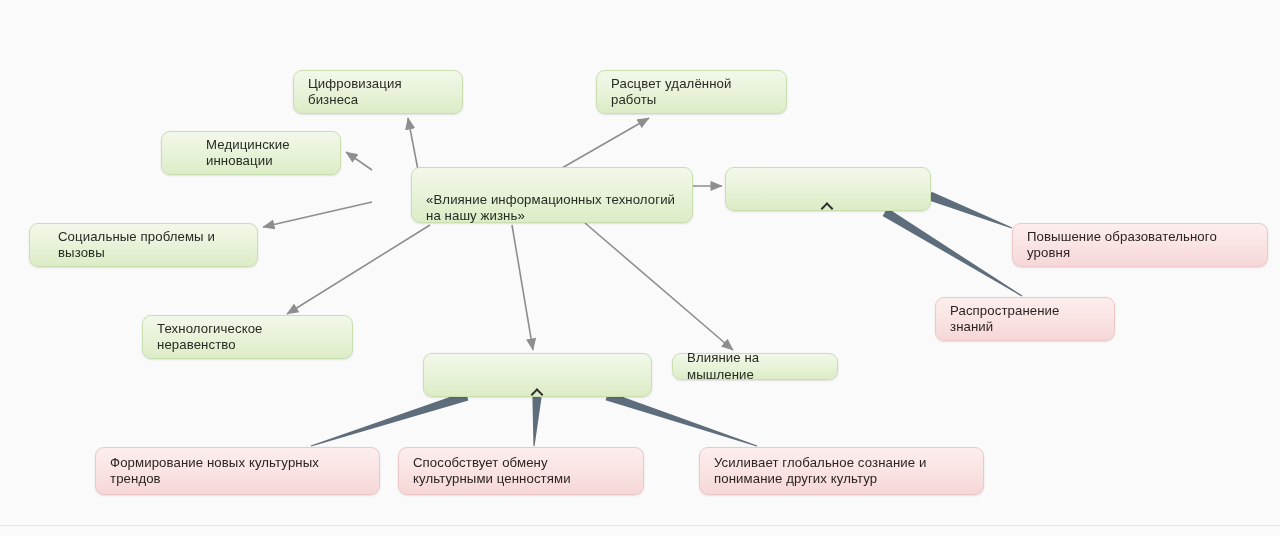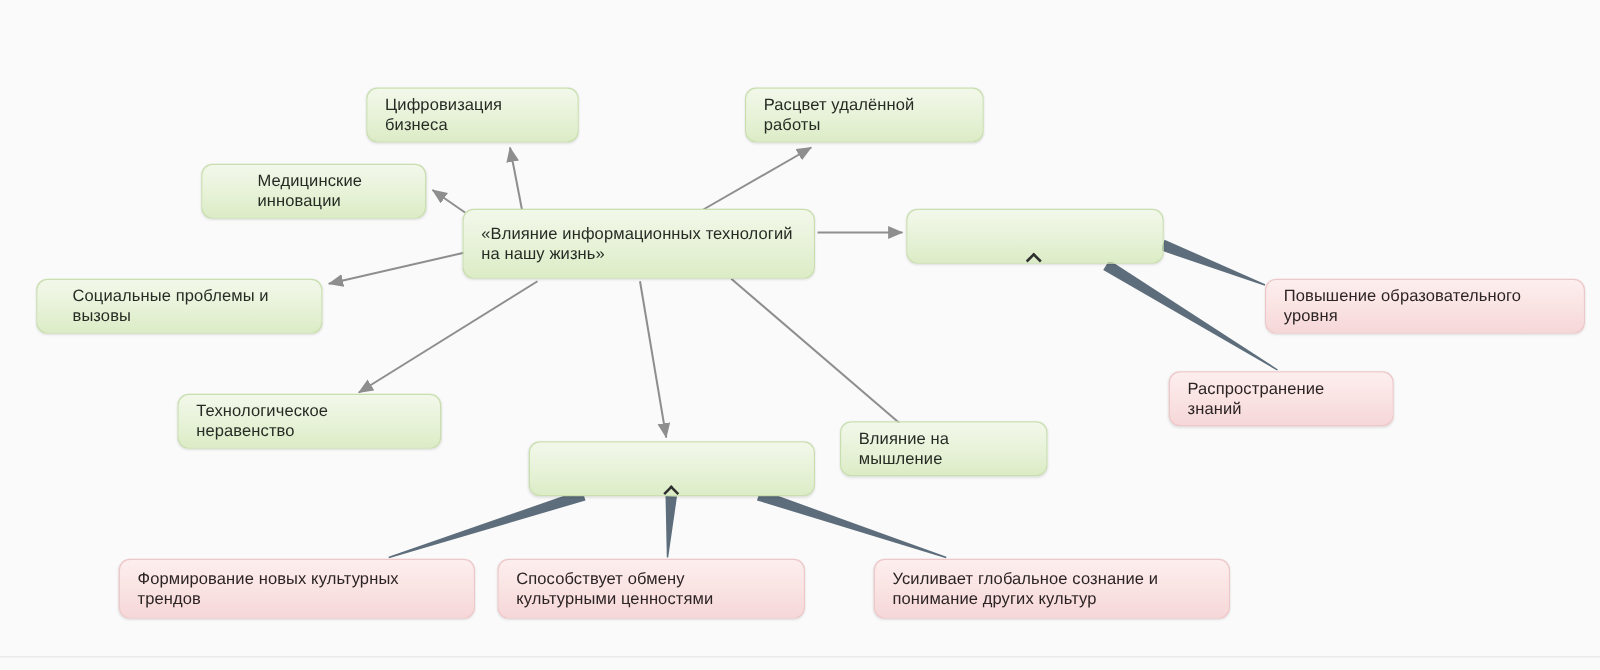--- a/index.html
+++ b/index.html
@@ -40,21 +40,22 @@
     color: #262b24;
     align-items: center;
   }
   .node.pink {
     background: linear-gradient(to bottom, #fdeeee 0%, #fae3e3 50%, #f6d7d8 100%);
     border: 1px solid #eec8c9;
     color: #2c2424;
   }
   .node.root {
     align-items: flex-start;
-    padding-top: 11px;
+    padding-top: 24px;
+    margin-left: 41px;
   }
   .chevron {
     position: absolute;
     left: 50%;
     transform: translateX(-50%);
     bottom: 1px;
     font-size: 13px;
     font-weight: bold;
     color: #3a3a3a;
     line-height: 1;
@@ -137,21 +138,21 @@
         <span class="label">Повышение образовательного уровня</span>
       </div>
       <div class="node pink" style="left: 935px; top: 297px; width: 180px; height: 44px;">
         <span class="label">Распространение знаний</span>
       </div>
       <div class="node green" style="left: 423px; top: 353px; width: 229px; height: 44px;">
         <span class="chevron">
           <span class="chev-glyph"></span>
         </span>
       </div>
-      <div class="node green" style="left: 672px; top: 337px; width: 166px; height: 44px;">
+      <div class="node green" style="left: 672px; top: 353px; width: 166px; height: 27px;">
         <span class="label">Влияние на мышление</span>
       </div>
       <div class="node pink" style="left: 95px; top: 447px; width: 285px; height: 48px;">
         <span class="label">Формирование новых культурных трендов</span>
       </div>
       <div class="node pink" style="left: 398px; top: 447px; width: 246px; height: 48px;">
         <span class="label">Способствует обмену культурными ценностями</span>
       </div>
       <div class="node pink" style="left: 699px; top: 447px; width: 285px; height: 48px; justify-content: center;">
         <span class="label">Усиливает глобальное сознание и понимание других культур</span>

